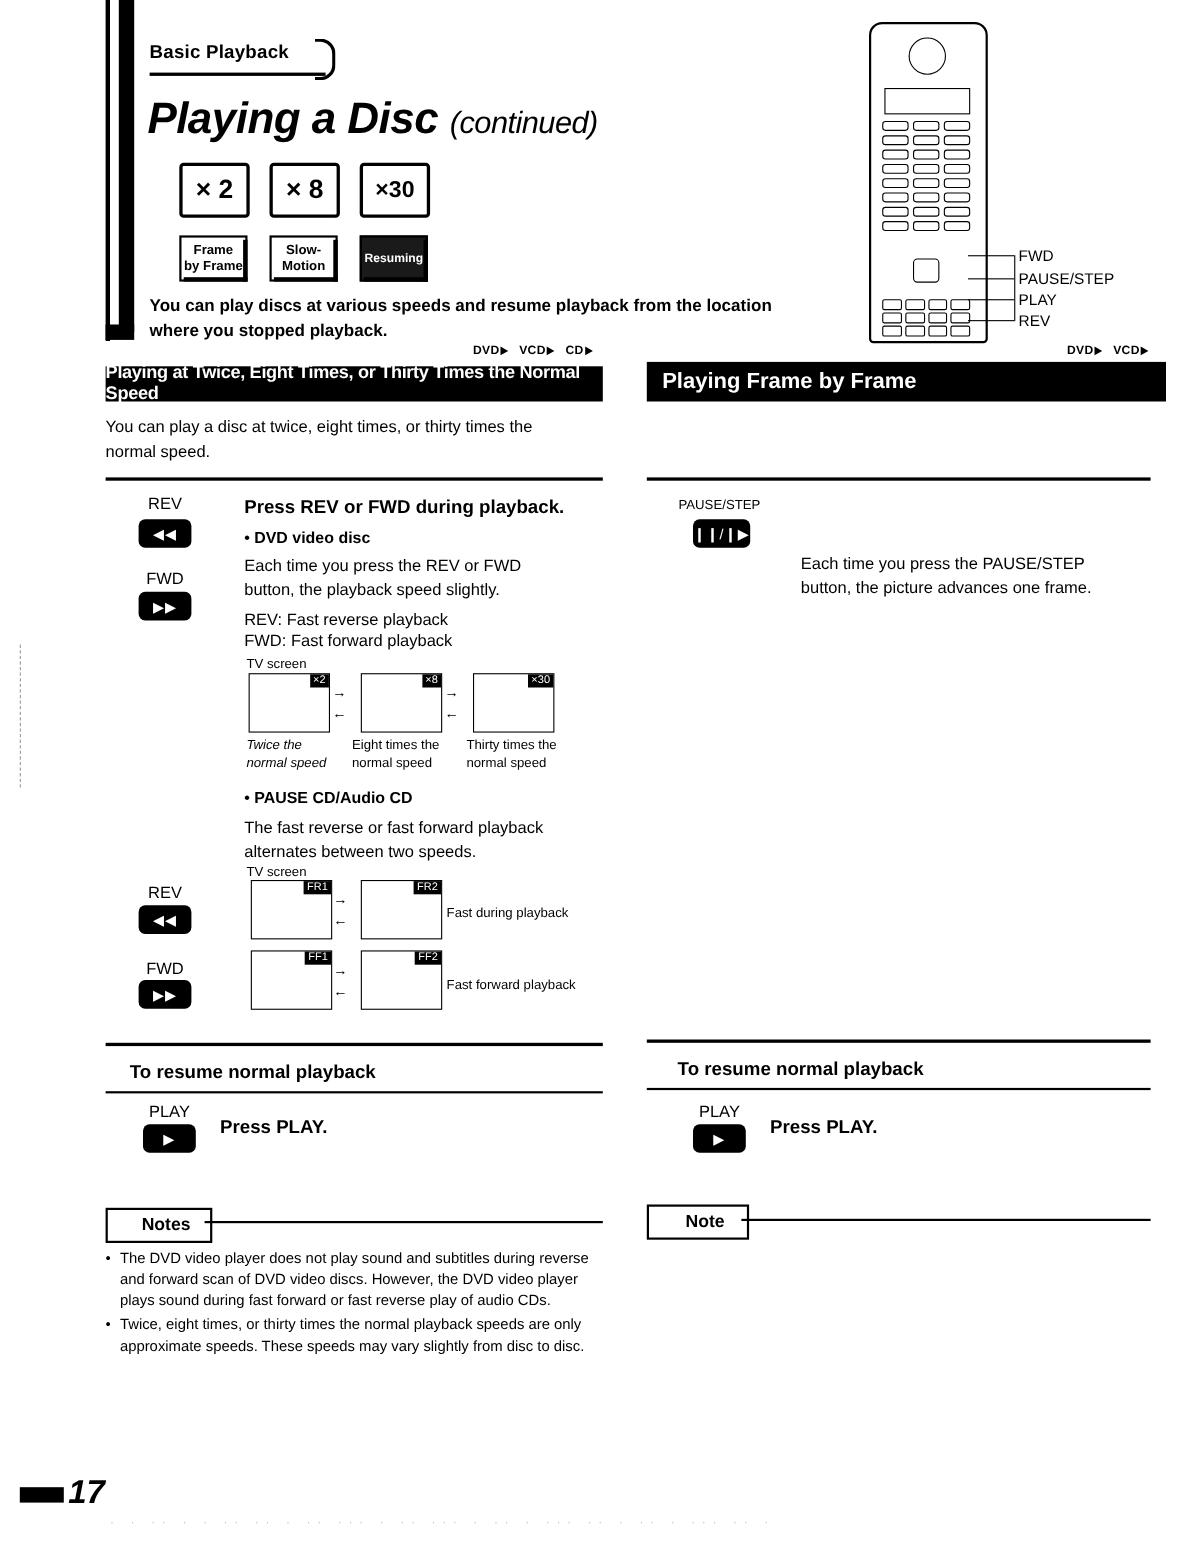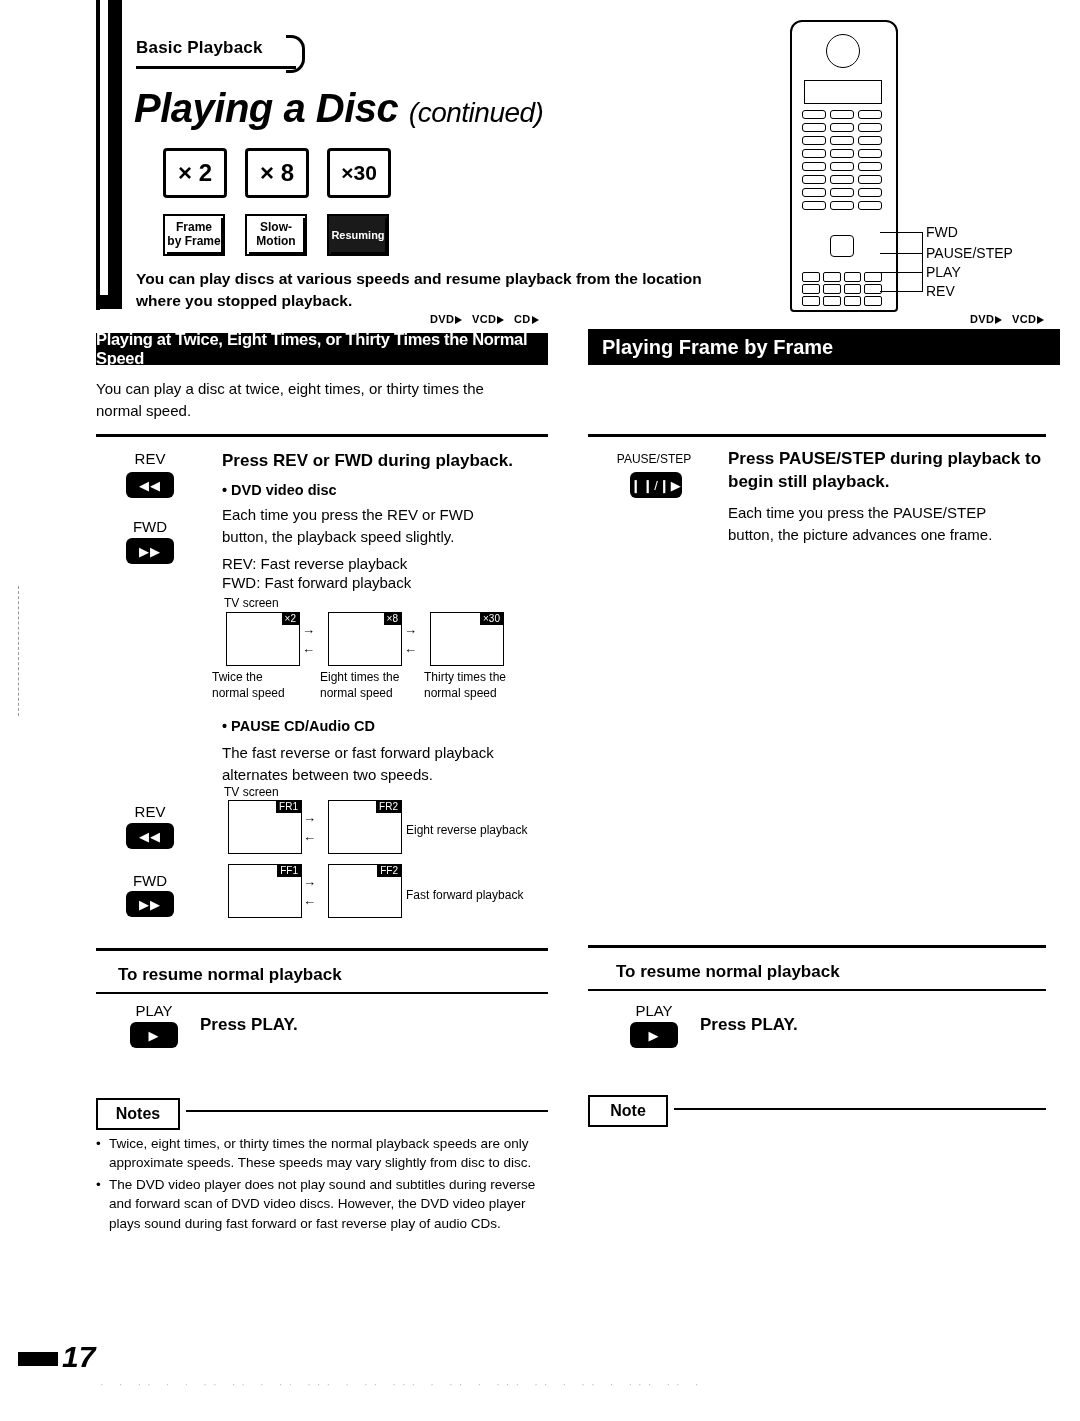--- a/index.html
+++ b/index.html
@@ -343,20 +343,21 @@
   .notes-tab {
     position: absolute;
     border: 2px solid #000;
     height: 28px;
     display: flex;
     align-items: center;
     justify-content: center;
     font-size: 16px;
     font-weight: bold;
     background: #fff;
+    padding-left: 13px;
   }
   .notes-list {
     position: absolute;
     font-size: 13.5px;
     line-height: 1.42;
   }
   .notes-list .li {
     position: relative;
     padding-left: 13px;
     margin-bottom: 3px;
@@ -535,21 +536,21 @@
     <span class="tag">×8</span>
   </div>
   <div class="tvbox" style="left:430px; top:612px; width:72px; height:52px;">
     <span class="tag">×30</span>
   </div>
   <div class="arrow-r" style="left:302px; top:622px;">→</div>
   <div class="arrow-l" style="left:302px; top:641px;">←</div>
   <div class="arrow-r" style="left:404px; top:622px;">→</div>
   <div class="arrow-l" style="left:404px; top:641px;">←</div>
 
-  <div class="caption" style="left:212px; top:670px; width:86px;">Twice the normal speed</div>
+  <div class="caption" style="left:224px; top:670px; width:86px;font-style:italic;">Twice the normal speed</div>
   <div class="caption" style="left:320px; top:670px; width:100px;">Eight times the normal speed</div>
   <div class="caption" style="left:424px; top:670px; width:100px;">Thirty times the normal speed</div>
 
   <div class="bullet-head" style="left:222px; top:718px;">• PAUSE CD/Audio CD</div>
   <div class="body-text" style="left:222px; top:742px; width:310px;">The fast reverse or fast forward playback alternates between two speeds.</div>
 
   <div class="tvlabel" style="left:224px; top:785px;">TV screen</div>
 
   <div class="key-label" style="left:114px; top:803px; width:72px;">REV</div>
   <div class="key-btn" style="left:126px; top:823px;">
@@ -561,21 +562,21 @@
     </div>
 
   <div class="tvbox" style="left:228px; top:800px; width:72px; height:52px;">
     <span class="tag">FR1</span>
   </div>
   <div class="tvbox" style="left:328px; top:800px; width:72px; height:52px;">
     <span class="tag">FR2</span>
   </div>
   <div class="arrow-r" style="left:303px; top:810px;">→</div>
   <div class="arrow-l" style="left:303px; top:829px;">←</div>
-  <div class="caption" style="left:406px; top:823px; width:130px;">Eight reverse playback</div>
+  <div class="caption" style="left:406px; top:823px; width:130px;">Fast during playback</div>
 
   <div class="tvbox" style="left:228px; top:864px; width:72px; height:52px;">
     <span class="tag">FF1</span>
   </div>
   <div class="tvbox" style="left:328px; top:864px; width:72px; height:52px;">
     <span class="tag">FF2</span>
   </div>
   <div class="arrow-r" style="left:303px; top:874px;">→</div>
   <div class="arrow-l" style="left:303px; top:893px;">←</div>
   <div class="caption" style="left:406px; top:888px; width:130px;">Fast forward playback</div>
@@ -586,33 +587,32 @@
 
   <div class="key-label" style="left:114px; top:1002px; width:80px;">PLAY</div>
   <div class="key-btn" style="left:130px; top:1022px;">
       <span>▶</span>
     </div>
   <div class="sub-head" style="left:200px; top:1014px;">Press PLAY.</div>
 
   <div class="notes-tab" style="left:96px; top:1098px; width:80px;">Notes</div>
   <div class="rule" style="left:186px; top:1110px; width:362px; height:2px;"></div>
   <div class="notes-list" style="left:96px; top:1134px; width:455px;">
+    <div class="li">The DVD video player does not play sound and subtitles during reverse and forward scan of DVD video discs. However, the DVD video player plays sound during fast forward or fast reverse play of audio CDs.</div>
     <div class="li">Twice, eight times, or thirty times the normal playback speeds are only approximate speeds. These speeds may vary slightly from disc to disc.</div>
-    <div class="li">The DVD video player does not play sound and subtitles during reverse and forward scan of DVD video discs. However, the DVD video player plays sound during fast forward or fast reverse play of audio CDs.</div>
   </div>
 
 
   <div class="rule" style="left:588px; top:434px; width:458px; height:3px;"></div>
 
   <div class="key-label" style="left:606px; top:452px; width:96px; font-size:12px;">PAUSE/STEP</div>
   <div class="key-btn" style="left:630px; top:472px; width:52px;">
       <span>❙❙/❙▶</span>
     </div>
 
-  <div class="sub-head" style="left:728px; top:448px; width:320px;">Press PAUSE/STEP during playback to begin still playback.</div>
   <div class="body-text" style="left:728px; top:502px; width:300px;">Each time you press the PAUSE/STEP button, the picture advances one frame.</div>
 
   <div class="rule" style="left:588px; top:945px; width:458px; height:3px;"></div>
   <div class="section-title" style="left:616px; top:962px;">To resume normal playback</div>
   <div class="rule" style="left:588px; top:989px; width:458px; height:1.5px;"></div>
 
   <div class="key-label" style="left:614px; top:1002px; width:80px;">PLAY</div>
   <div class="key-btn" style="left:630px; top:1022px;">
       <span>▶</span>
     </div>

